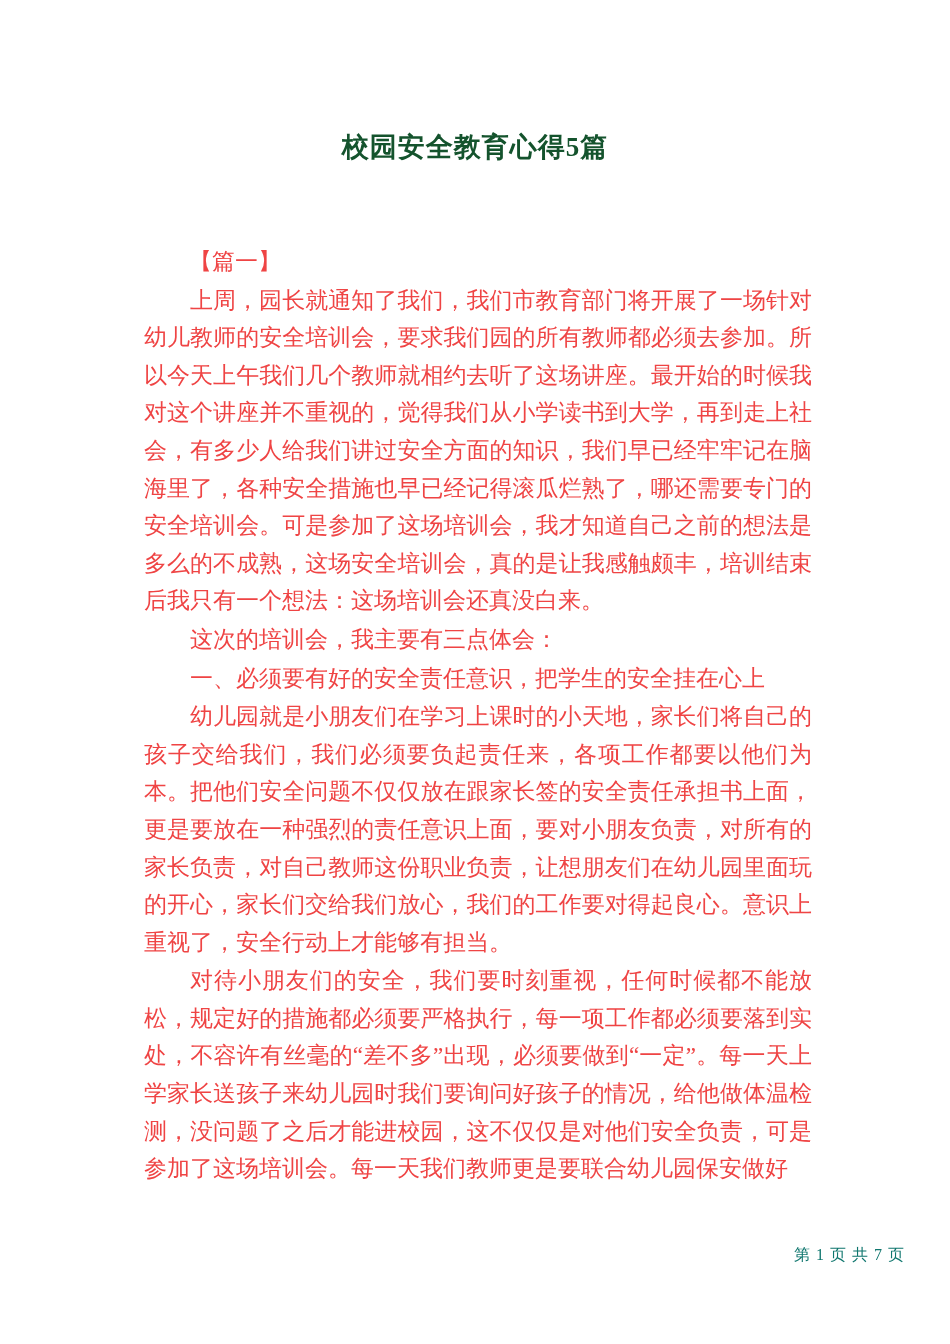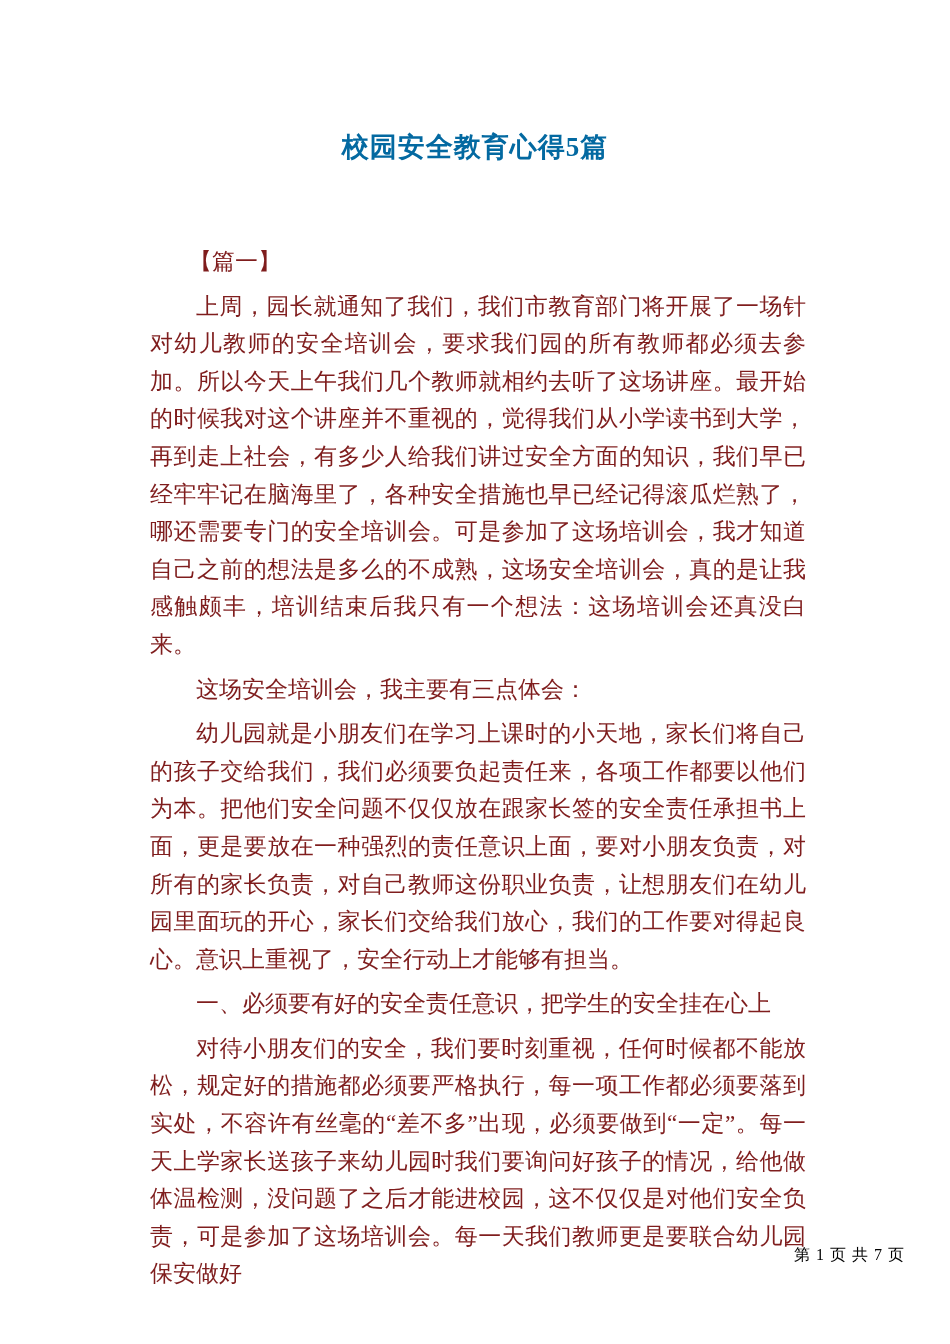--- a/index.html
+++ b/index.html
@@ -36,44 +36,44 @@
     font-size: 23px;
     line-height: 37.6px;
     text-align: justify;
     text-justify: inter-ideograph;
   }
   .section-heading {
     margin: 0;
     text-indent: 2em;
   }
   .para {
-    margin: 7px;
+    margin: 1px;
     text-indent: 2em;
   }
   .page-footer {
     position: absolute;
     top: 1245px;
     right: 45px;
     font-size: 16px;
     line-height: 20px;
-    color: #000000;
+    color: #0f766e;
     letter-spacing: 1px;
   }
 </style>
 </head>
 <body>
 
 <div class="page" style="background: rgb(255, 255, 255);">
 
-  <h1 class="doc-title" style="color: #0369a1;">校园安全教育心得5篇</h1>
+  <h1 class="doc-title" style="color: #14532d;">校园安全教育心得5篇</h1>
 
-  <div class="content" style="color: #7f1d1d;">
+  <div class="content" style="color: #ef4444;">
     <p class="section-heading">【篇一】</p>
     <p class="para">上周，园长就通知了我们，我们市教育部门将开展了一场针对幼儿教师的安全培训会，要求我们园的所有教师都必须去参加。所以今天上午我们几个教师就相约去听了这场讲座。最开始的时候我对这个讲座并不重视的，觉得我们从小学读书到大学，再到走上社会，有多少人给我们讲过安全方面的知识，我们早已经牢牢记在脑海里了，各种安全措施也早已经记得滚瓜烂熟了，哪还需要专门的安全培训会。可是参加了这场培训会，我才知道自己之前的想法是多么的不成熟，这场安全培训会，真的是让我感触颇丰，培训结束后我只有一个想法：这场培训会还真没白来。</p>
-    <p class="para">这场安全培训会，我主要有三点体会：</p>
+    <p class="para">这次的培训会，我主要有三点体会：</p>
+    <p class="para">一、必须要有好的安全责任意识，把学生的安全挂在心上</p>
     <p class="para">幼儿园就是小朋友们在学习上课时的小天地，家长们将自己的孩子交给我们，我们必须要负起责任来，各项工作都要以他们为本。把他们安全问题不仅仅放在跟家长签的安全责任承担书上面，更是要放在一种强烈的责任意识上面，要对小朋友负责，对所有的家长负责，对自己教师这份职业负责，让想朋友们在幼儿园里面玩的开心，家长们交给我们放心，我们的工作要对得起良心。意识上重视了，安全行动上才能够有担当。</p>
-    <p class="para">一、必须要有好的安全责任意识，把学生的安全挂在心上</p>
     <p class="para">对待小朋友们的安全，我们要时刻重视，任何时候都不能放松，规定好的措施都必须要严格执行，每一项工作都必须要落到实处，不容许有丝毫的“差不多”出现，必须要做到“一定”。每一天上学家长送孩子来幼儿园时我们要询问好孩子的情况，给他做体温检测，没问题了之后才能进校园，这不仅仅是对他们安全负责，可是参加了这场培训会。每一天我们教师更是要联合幼儿园保安做好</p>
   </div>
 
   <div class="page-footer">第 1 页 共 7 页</div>
 
 </div>
 
 </body></html>

